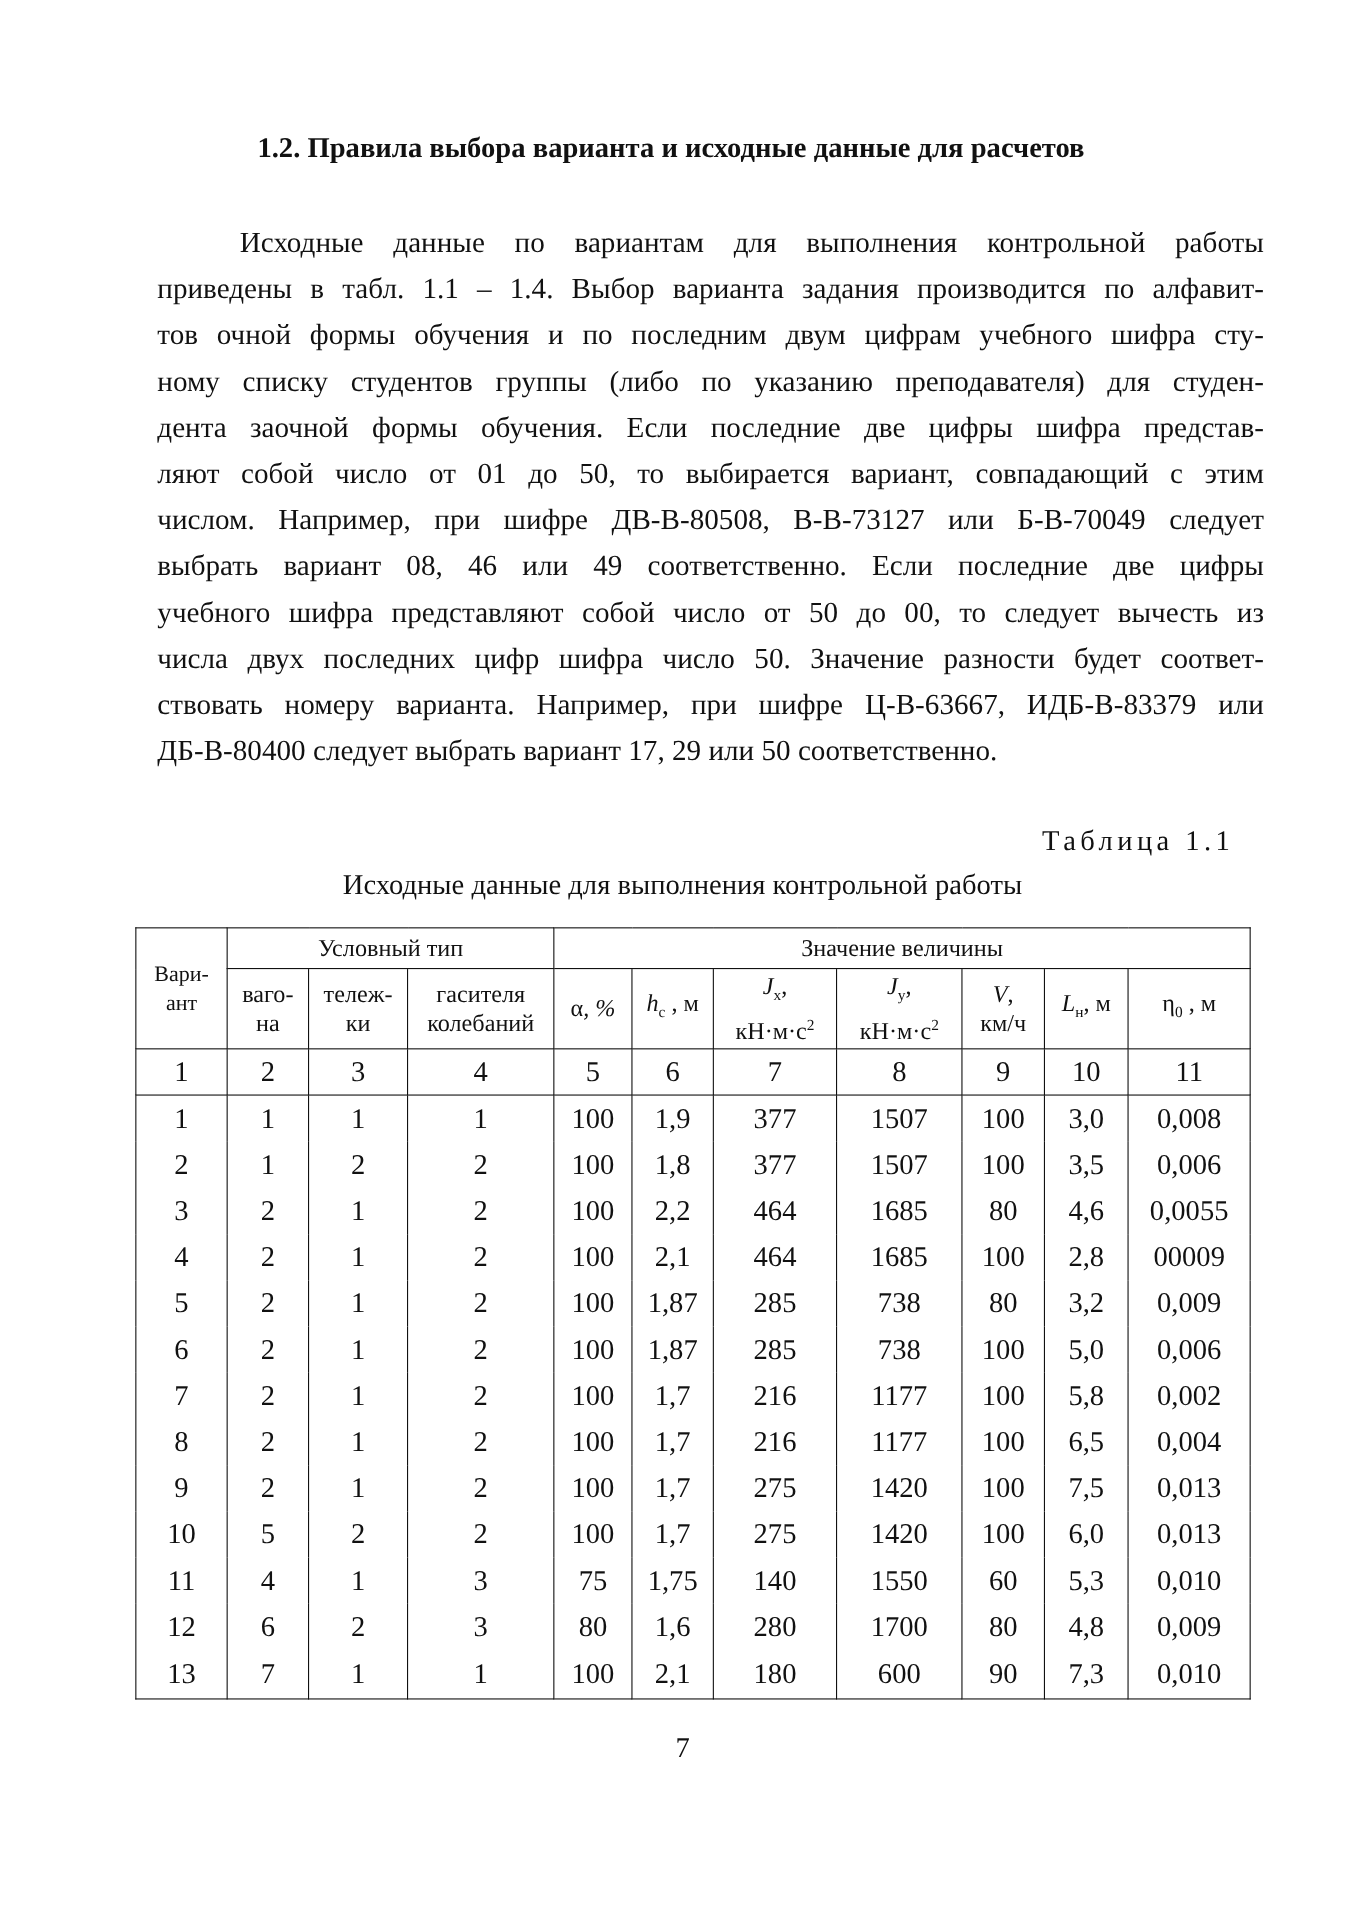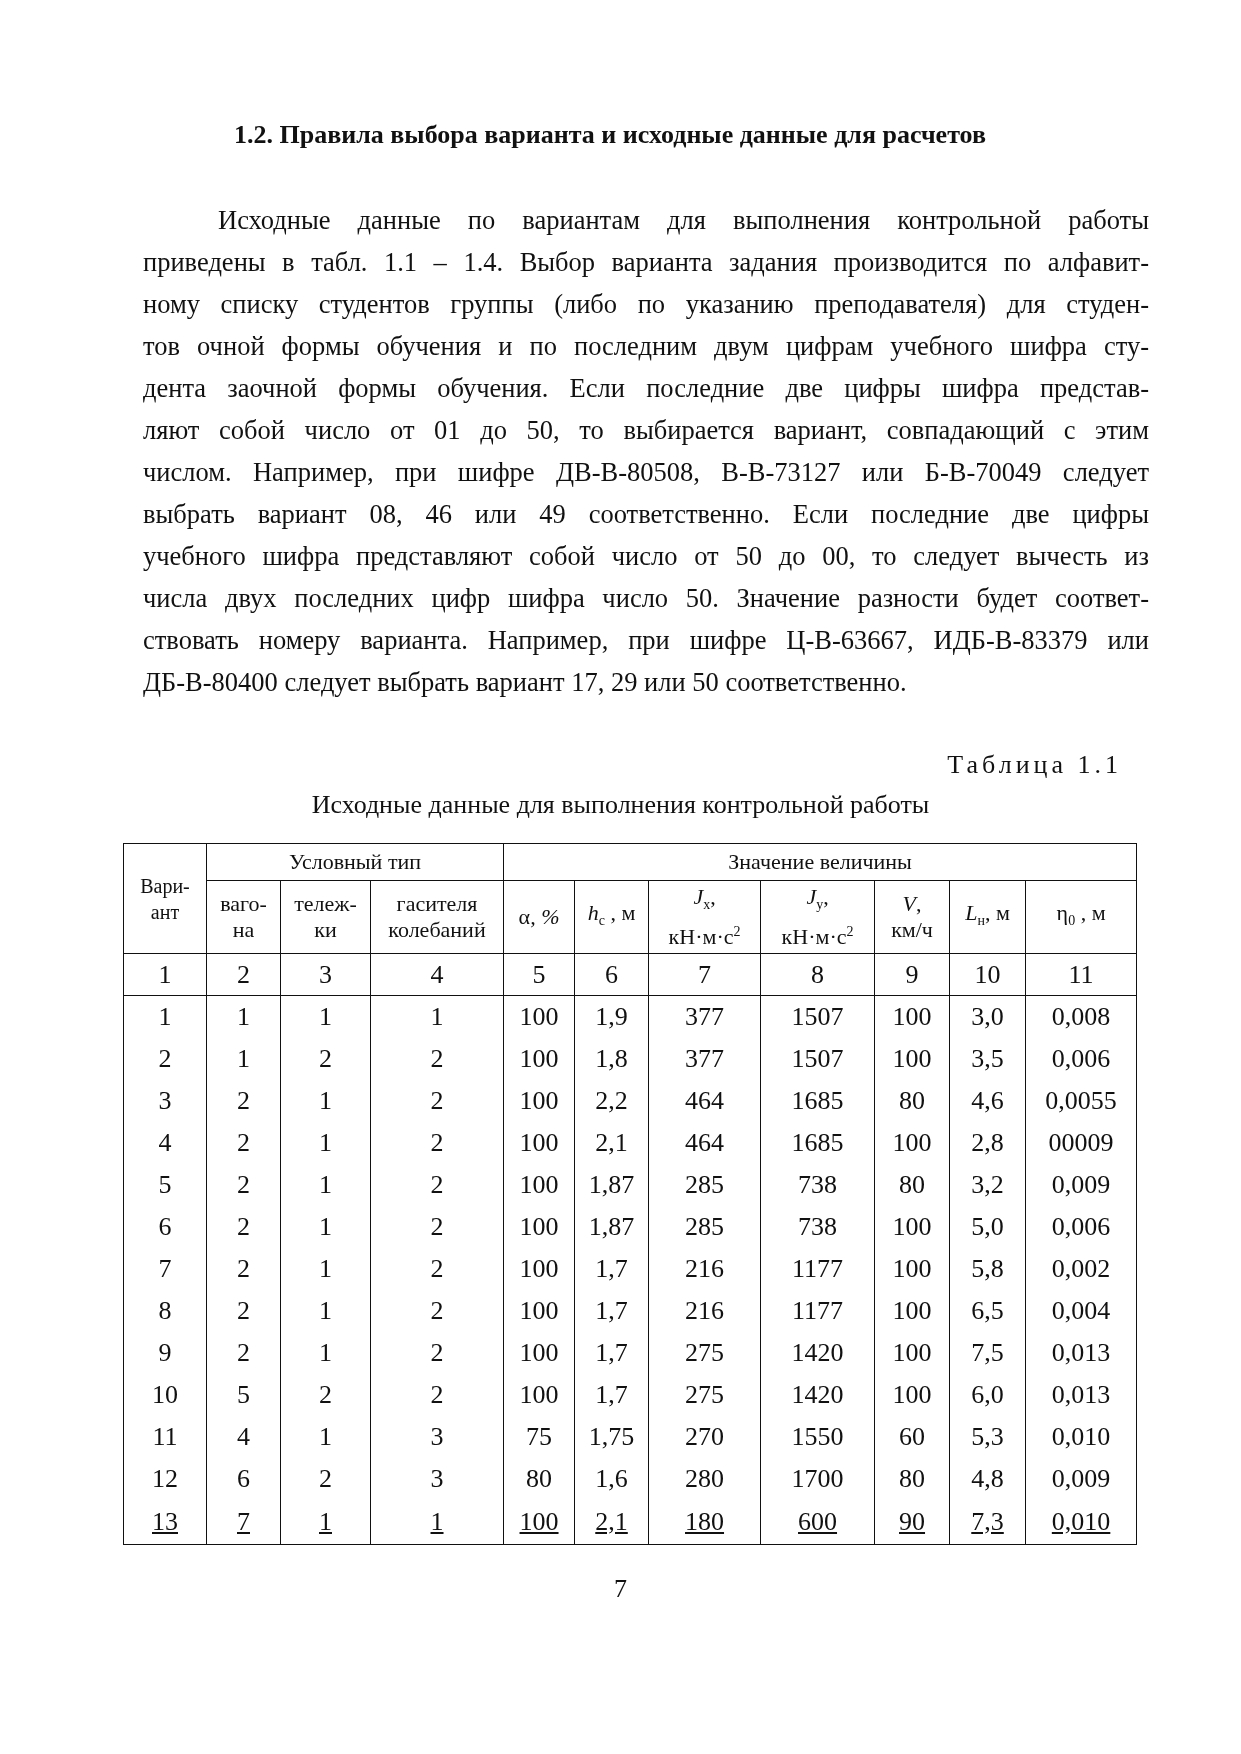--- a/index.html
+++ b/index.html
@@ -11,38 +11,38 @@
           font-size: 26.5px; line-height: 42px; text-align: justify; margin-left: 25px; }
   .para .line { display: block; white-space: nowrap; text-align: justify; text-align-last: justify; height: 42px; }
   .para .line.indent { padding-left: 75px; }
   .para .line.last { text-align-last: left; }
   .table-label { position: absolute; top: 748px; right: 119px; font-size: 26px; letter-spacing: 4px; line-height: 34px; }
   .table-caption { position: absolute; top: 788px; left: 0; width: 1241px; text-align: center; font-size: 26px; line-height: 34px; }
   table.data { position: absolute; top: 843px; left: 123px; border-collapse: collapse;
                width: 1013px; table-layout: fixed; font-size: 26px; }
   table.data td, table.data th { border: 1.5px solid #111; text-align: center; padding: 0; font-weight: normal; }
   table.data tbody td { border-top: none; border-bottom: none; height: 42px; line-height: 42px; }
-  table.data tbody tr:last-child td { border-bottom: 1.5px solid #111; height: 44px; text-decoration: underline; }
+  table.data tbody tr:last-child td { border-bottom: 1.5px solid #111; height: 44px; }
   .h1 th { height: 36px; font-size: 22px; line-height: 24px; }
   .h2 th { height: 72px; font-size: 22px; line-height: 26px; }
   .h3 td { height: 41px; font-size: 26px; }
   .it { font-style: italic; }
   sub, sup { font-size: 14px; }
   .page-num { position: absolute; top: 1574px; left: 0; width: 1241px; text-align: center; font-size: 26px; }
 </style>
 </head>
 <body>
 
 <div class="heading">1.2. Правила выбора варианта и исходные данные для расчетов</div>
 
 <div class="para">
   <span class="line indent">Исходные данные по вариантам для выполнения контрольной работы</span>
   <span class="line">приведены в табл. 1.1 – 1.4. Выбор варианта задания производится по алфавит-</span>
+  <span class="line">тов очной формы обучения и по последним двум цифрам учебного шифра сту-</span>
   <span class="line">ному списку студентов группы (либо по указанию преподавателя) для студен-</span>
-  <span class="line">тов очной формы обучения и по последним двум цифрам учебного шифра сту-</span>
   <span class="line">дента заочной формы обучения. Если последние две цифры шифра представ-</span>
   <span class="line">ляют собой число от 01 до 50, то выбирается вариант, совпадающий с этим</span>
   <span class="line">числом. Например, при шифре ДВ-В-80508, В-В-73127 или Б-В-70049 следует</span>
   <span class="line">выбрать  вариант 08, 46 или 49 соответственно. Если последние две цифры</span>
   <span class="line">учебного шифра представляют собой число от 50 до 00, то следует вычесть из</span>
   <span class="line">числа двух последних цифр шифра число 50. Значение разности будет соответ-</span>
   <span class="line">ствовать номеру варианта. Например, при шифре Ц-В-63667, ИДБ-В-83379 или</span>
   <span class="line last">ДБ-В-80400 следует выбрать вариант 17, 29 или 50 соответственно.</span>
 </div>
 
@@ -226,21 +226,21 @@
         <td>6,0</td>
         <td>0,013</td>
       </tr>
       <tr>
         <td>11</td>
         <td>4</td>
         <td>1</td>
         <td>3</td>
         <td>75</td>
         <td>1,75</td>
-        <td>270</td>
+        <td>140</td>
         <td>1550</td>
         <td>60</td>
         <td>5,3</td>
         <td>0,010</td>
       </tr>
       <tr>
         <td>12</td>
         <td>6</td>
         <td>2</td>
         <td>3</td>

